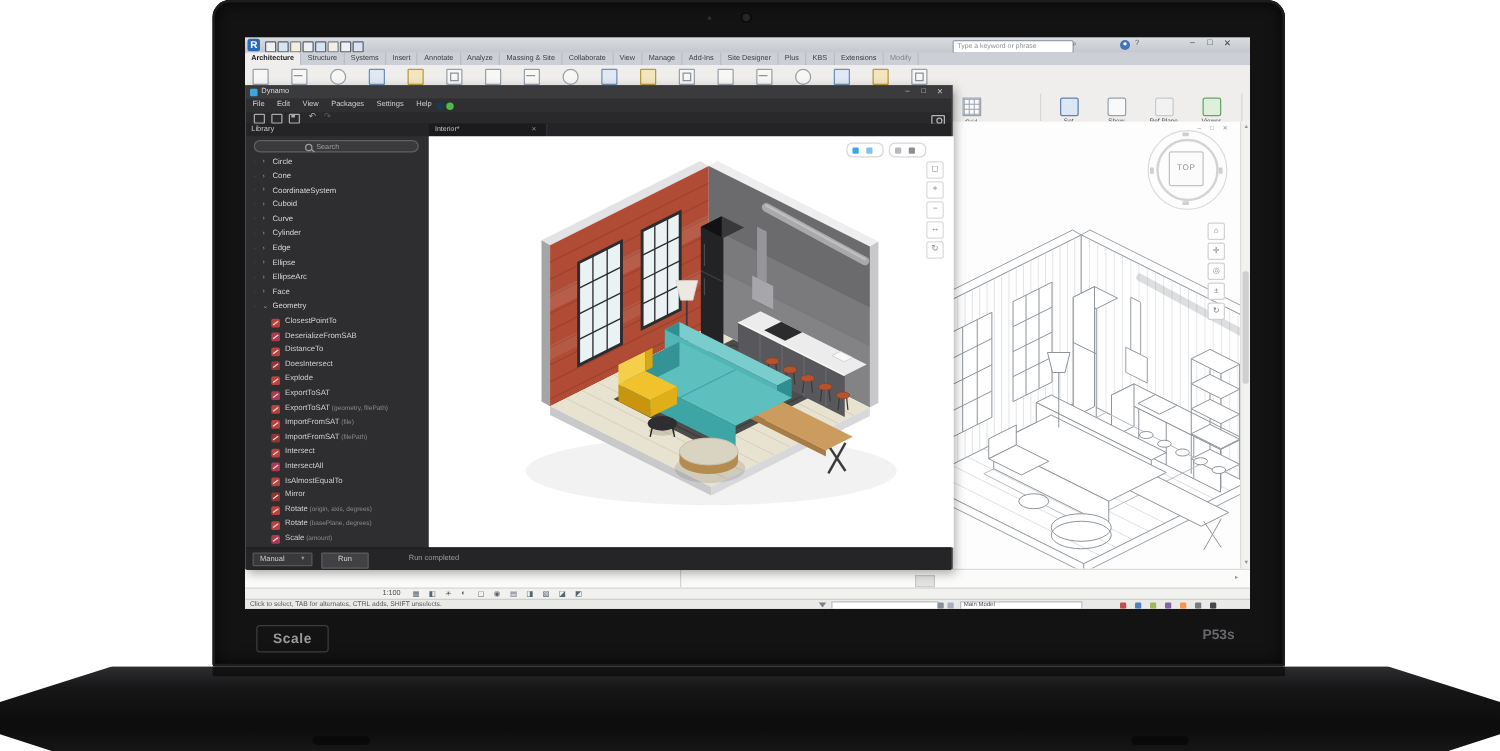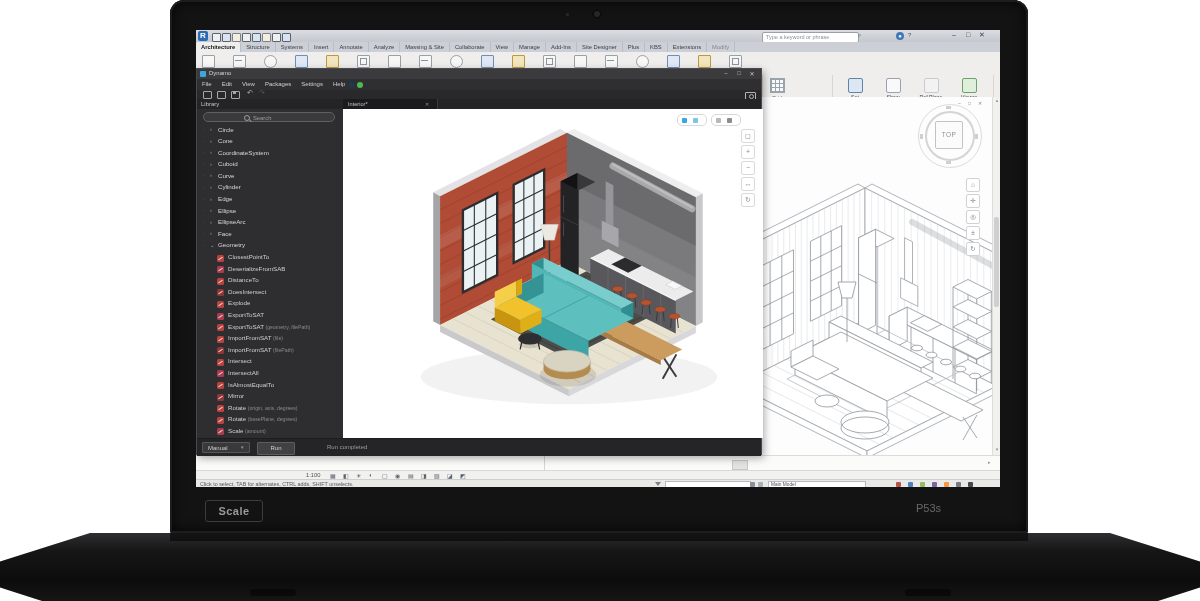--- a/index.html
+++ b/index.html
@@ -8,21 +8,21 @@
   .abs{position:absolute;}
 
   
   #lid{left:170px;top:0;width:858px;height:533px;background:#131313;border-radius:14px 14px 2px 2px;
        box-shadow:inset 0 0 0 2px #1d1d1f, inset 0 0 14px #000;}
   #webcam{left:592px;top:9px;width:10px;height:10px;border-radius:50%;background:#262628;
           box-shadow:inset 0 0 0 2px #0c0c0d;}
   #webcam-dot{left:566px;top:13px;width:3px;height:3px;border-radius:50%;background:#2c2c2e;}
   #lenovo-badge{left:205px;top:500px;width:56px;height:20px;border:1px solid #3c3c40;border-radius:3px;
         color:#9a9a9e;font-size:11px;font-weight:bold;text-align:center;line-height:20px;letter-spacing:.5px;}
-  #model-label{left:916px;top:502px;color:#68686d;font-size:11px;font-weight:normal;}
+  #model-label{left:962px;top:502px;color:#68686d;font-size:11px;font-weight:bold;}
   #base{left:0;top:533px;width:1200px;height:68px;
         background:linear-gradient(#2e2e31 0%,#161617 26%,#0c0c0d 70%,#161617 100%);
         clip-path:polygon(7.5% 0,92.5% 0,100% 42%,100% 80%,96.5% 100%,3.5% 100%,0 80%,0 42%);}
   #hinge-shadow{left:170px;top:533px;width:858px;height:8px;background:#000;opacity:.55;}
   .foot{top:589px;width:46px;height:7px;border-radius:4px;background:#000;opacity:.45;}
 
   
   #screen{left:196px;top:30px;width:804px;height:457px;background:#fdfdfd;overflow:hidden;font-size:6px;}
 
   

